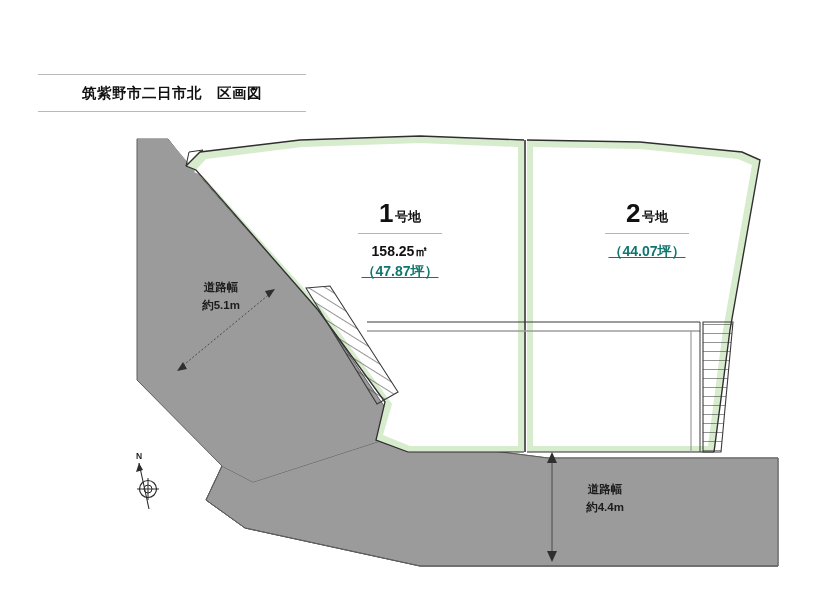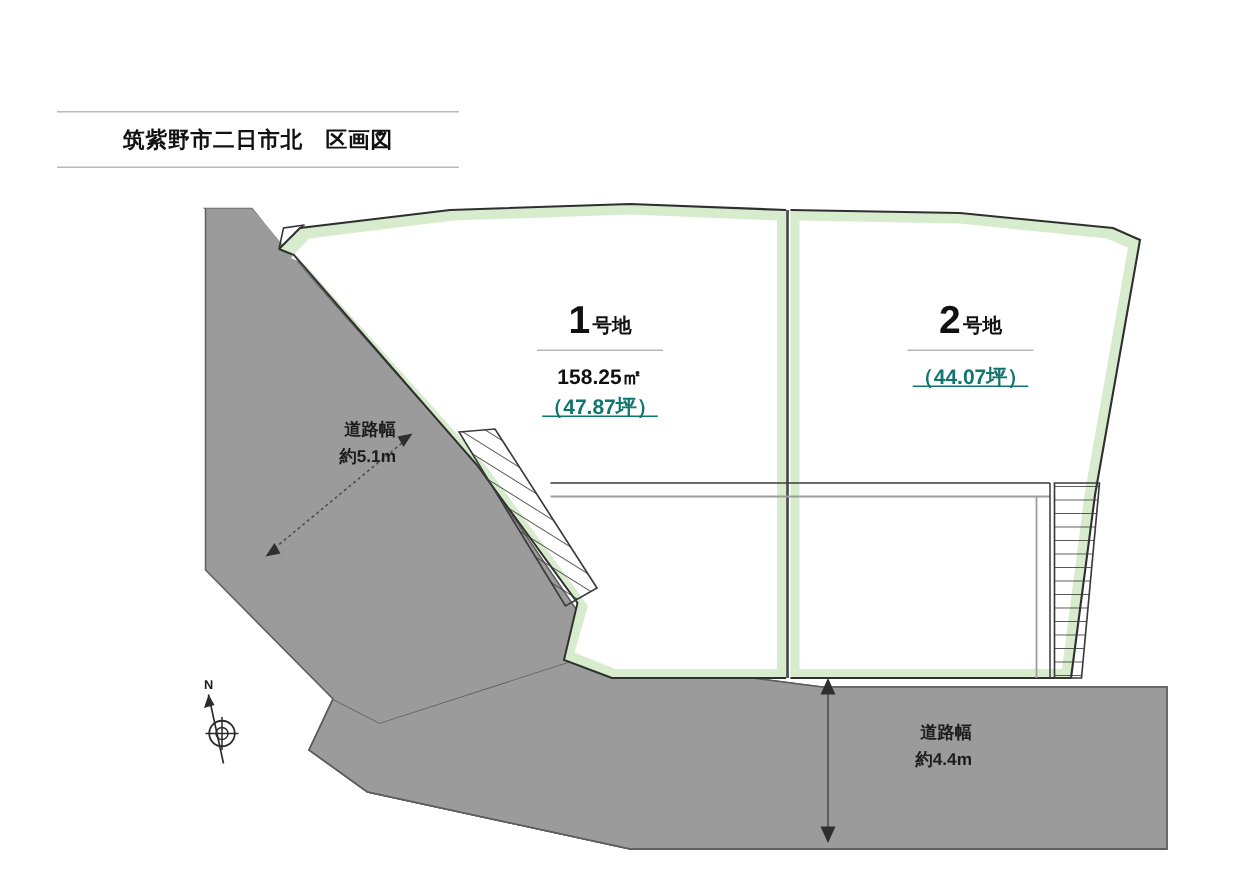--- a/index.html
+++ b/index.html
@@ -98,21 +98,21 @@
     font-size: 14px;
     font-weight: bold;
     color: #0f766e;
     line-height: 1.45;
     text-decoration: underline;
   }
 
   
   .dim-label {
     position: absolute;
-    text-align: right;
+    text-align: center;
     font-size: 11.5px;
     font-weight: bold;
     color: #1c1c1c;
     line-height: 1.6;
     white-space: nowrap;
   }
   #road-width-left-label { left: 178px; top: 278px; width: 86px; }
   #road-width-bottom-label { left: 562px; top: 480px; width: 86px; }
 </style>
 </head>

